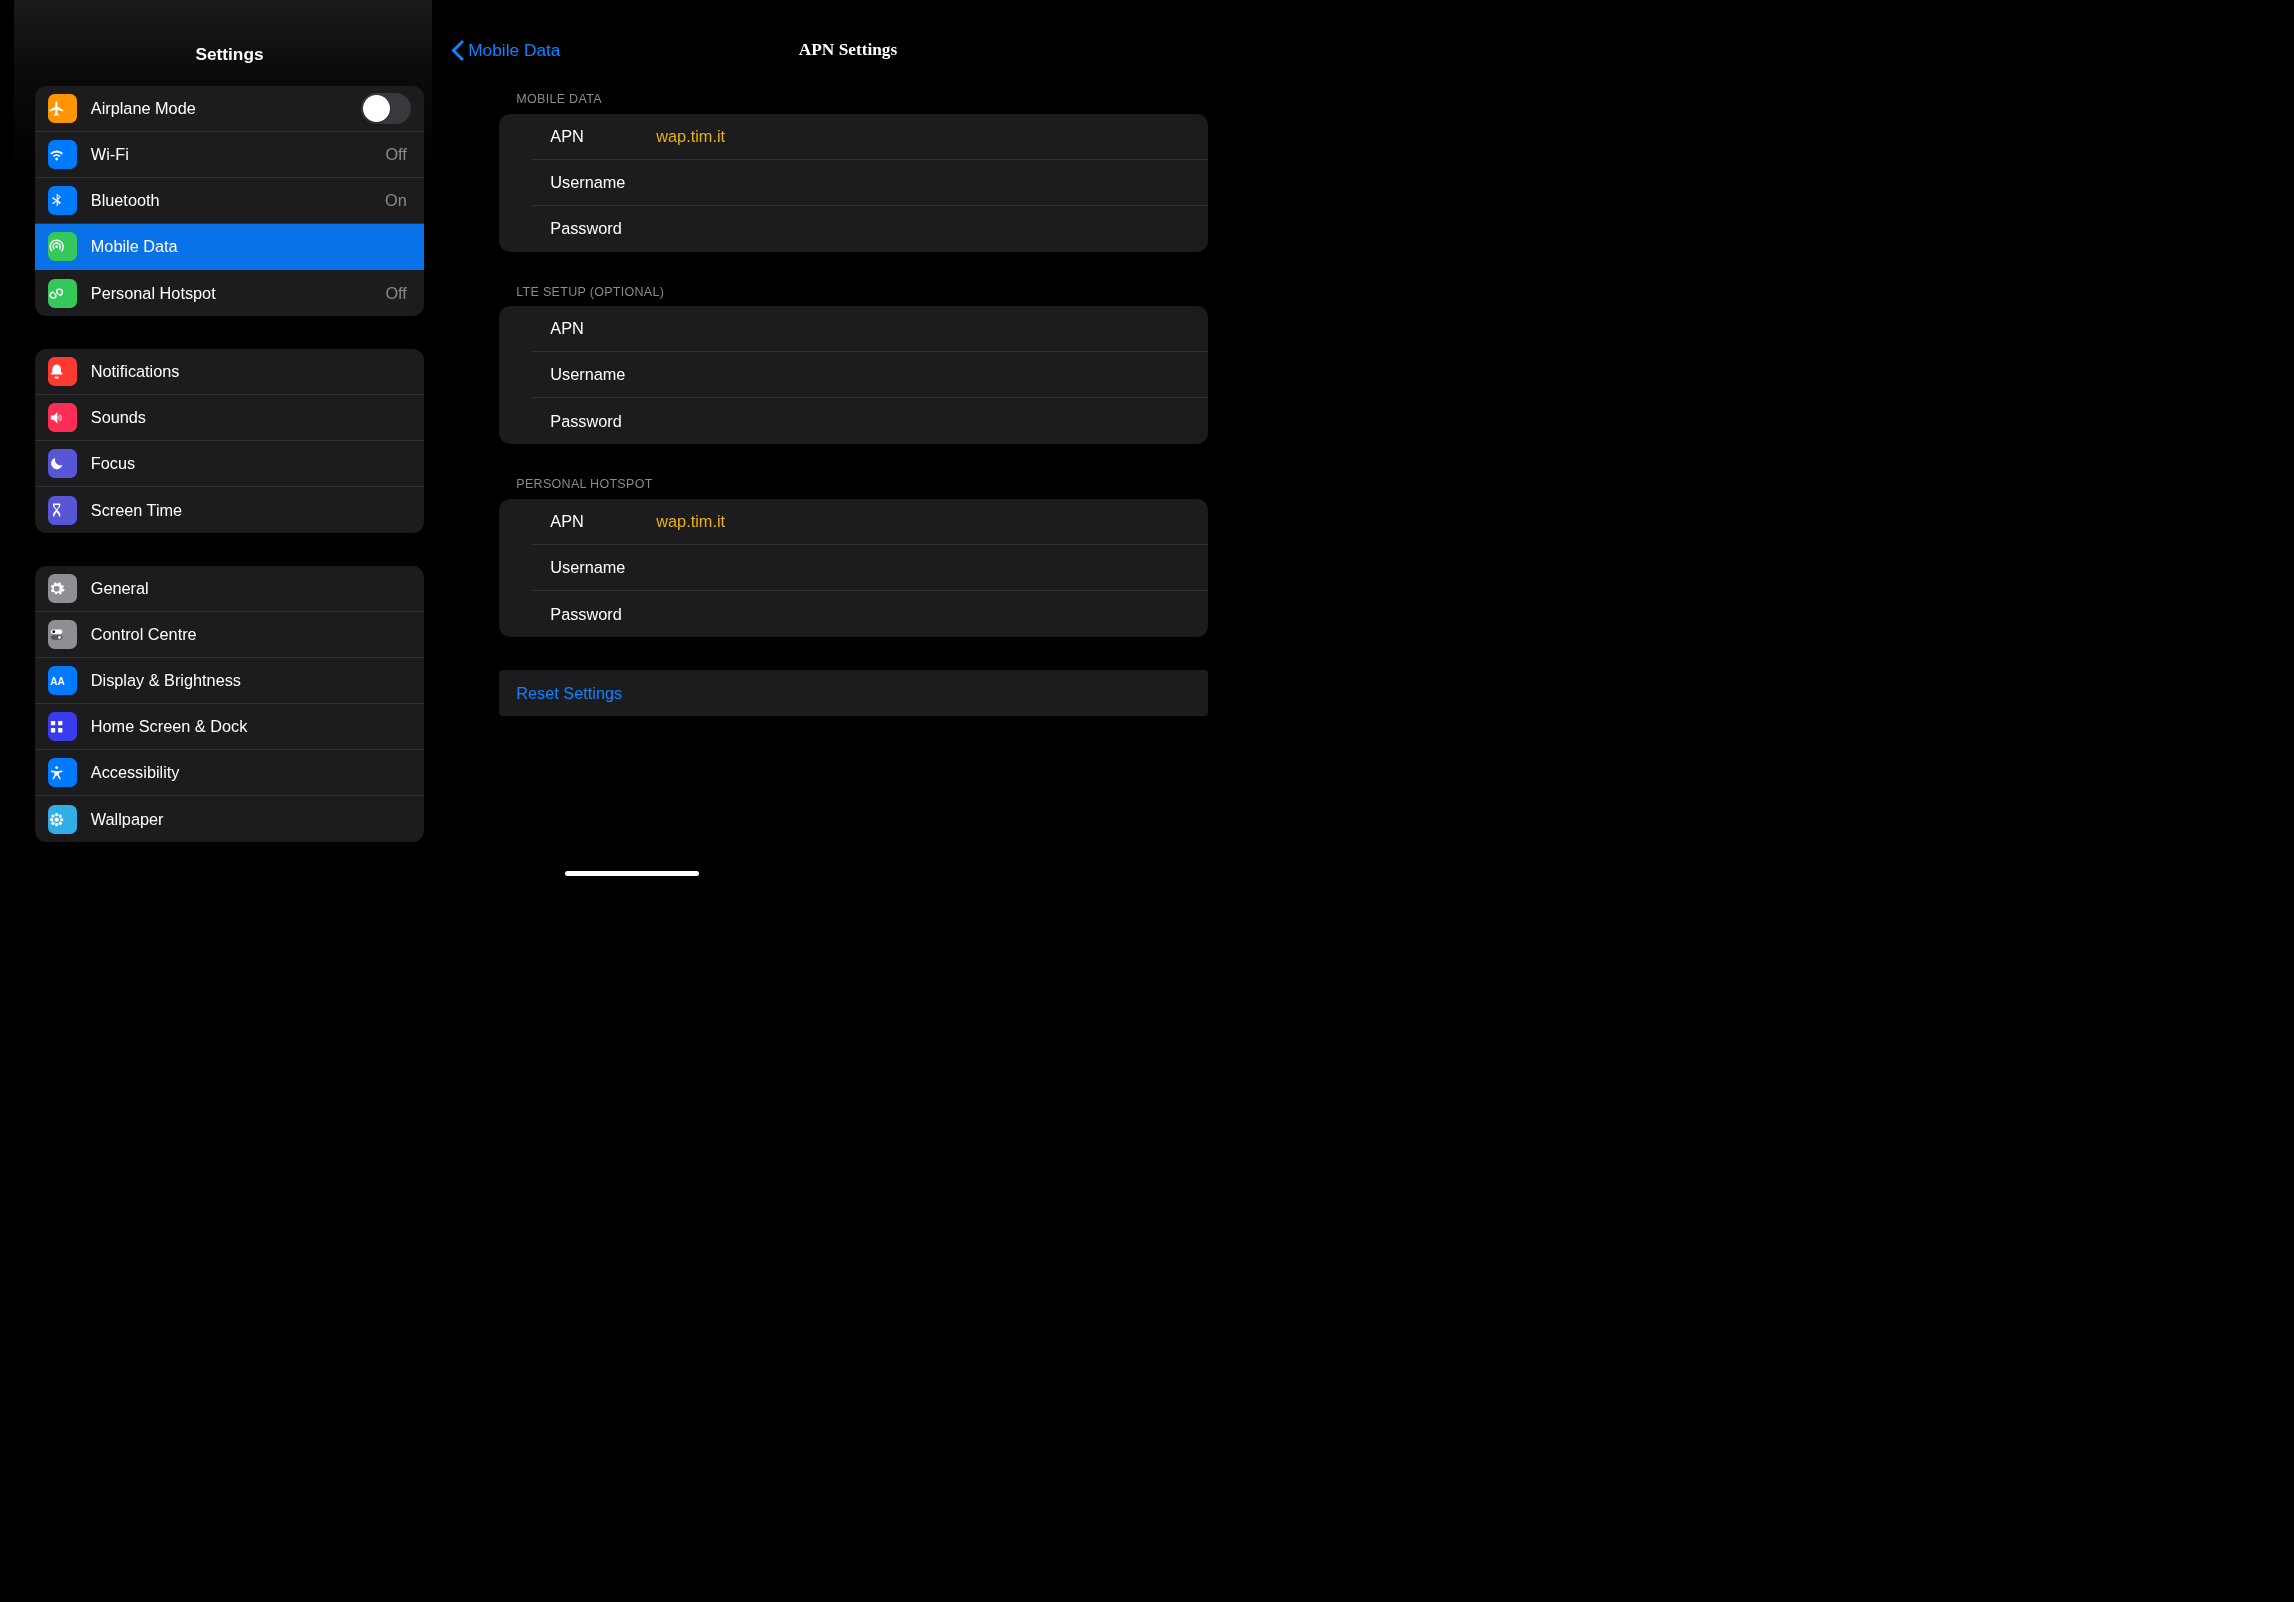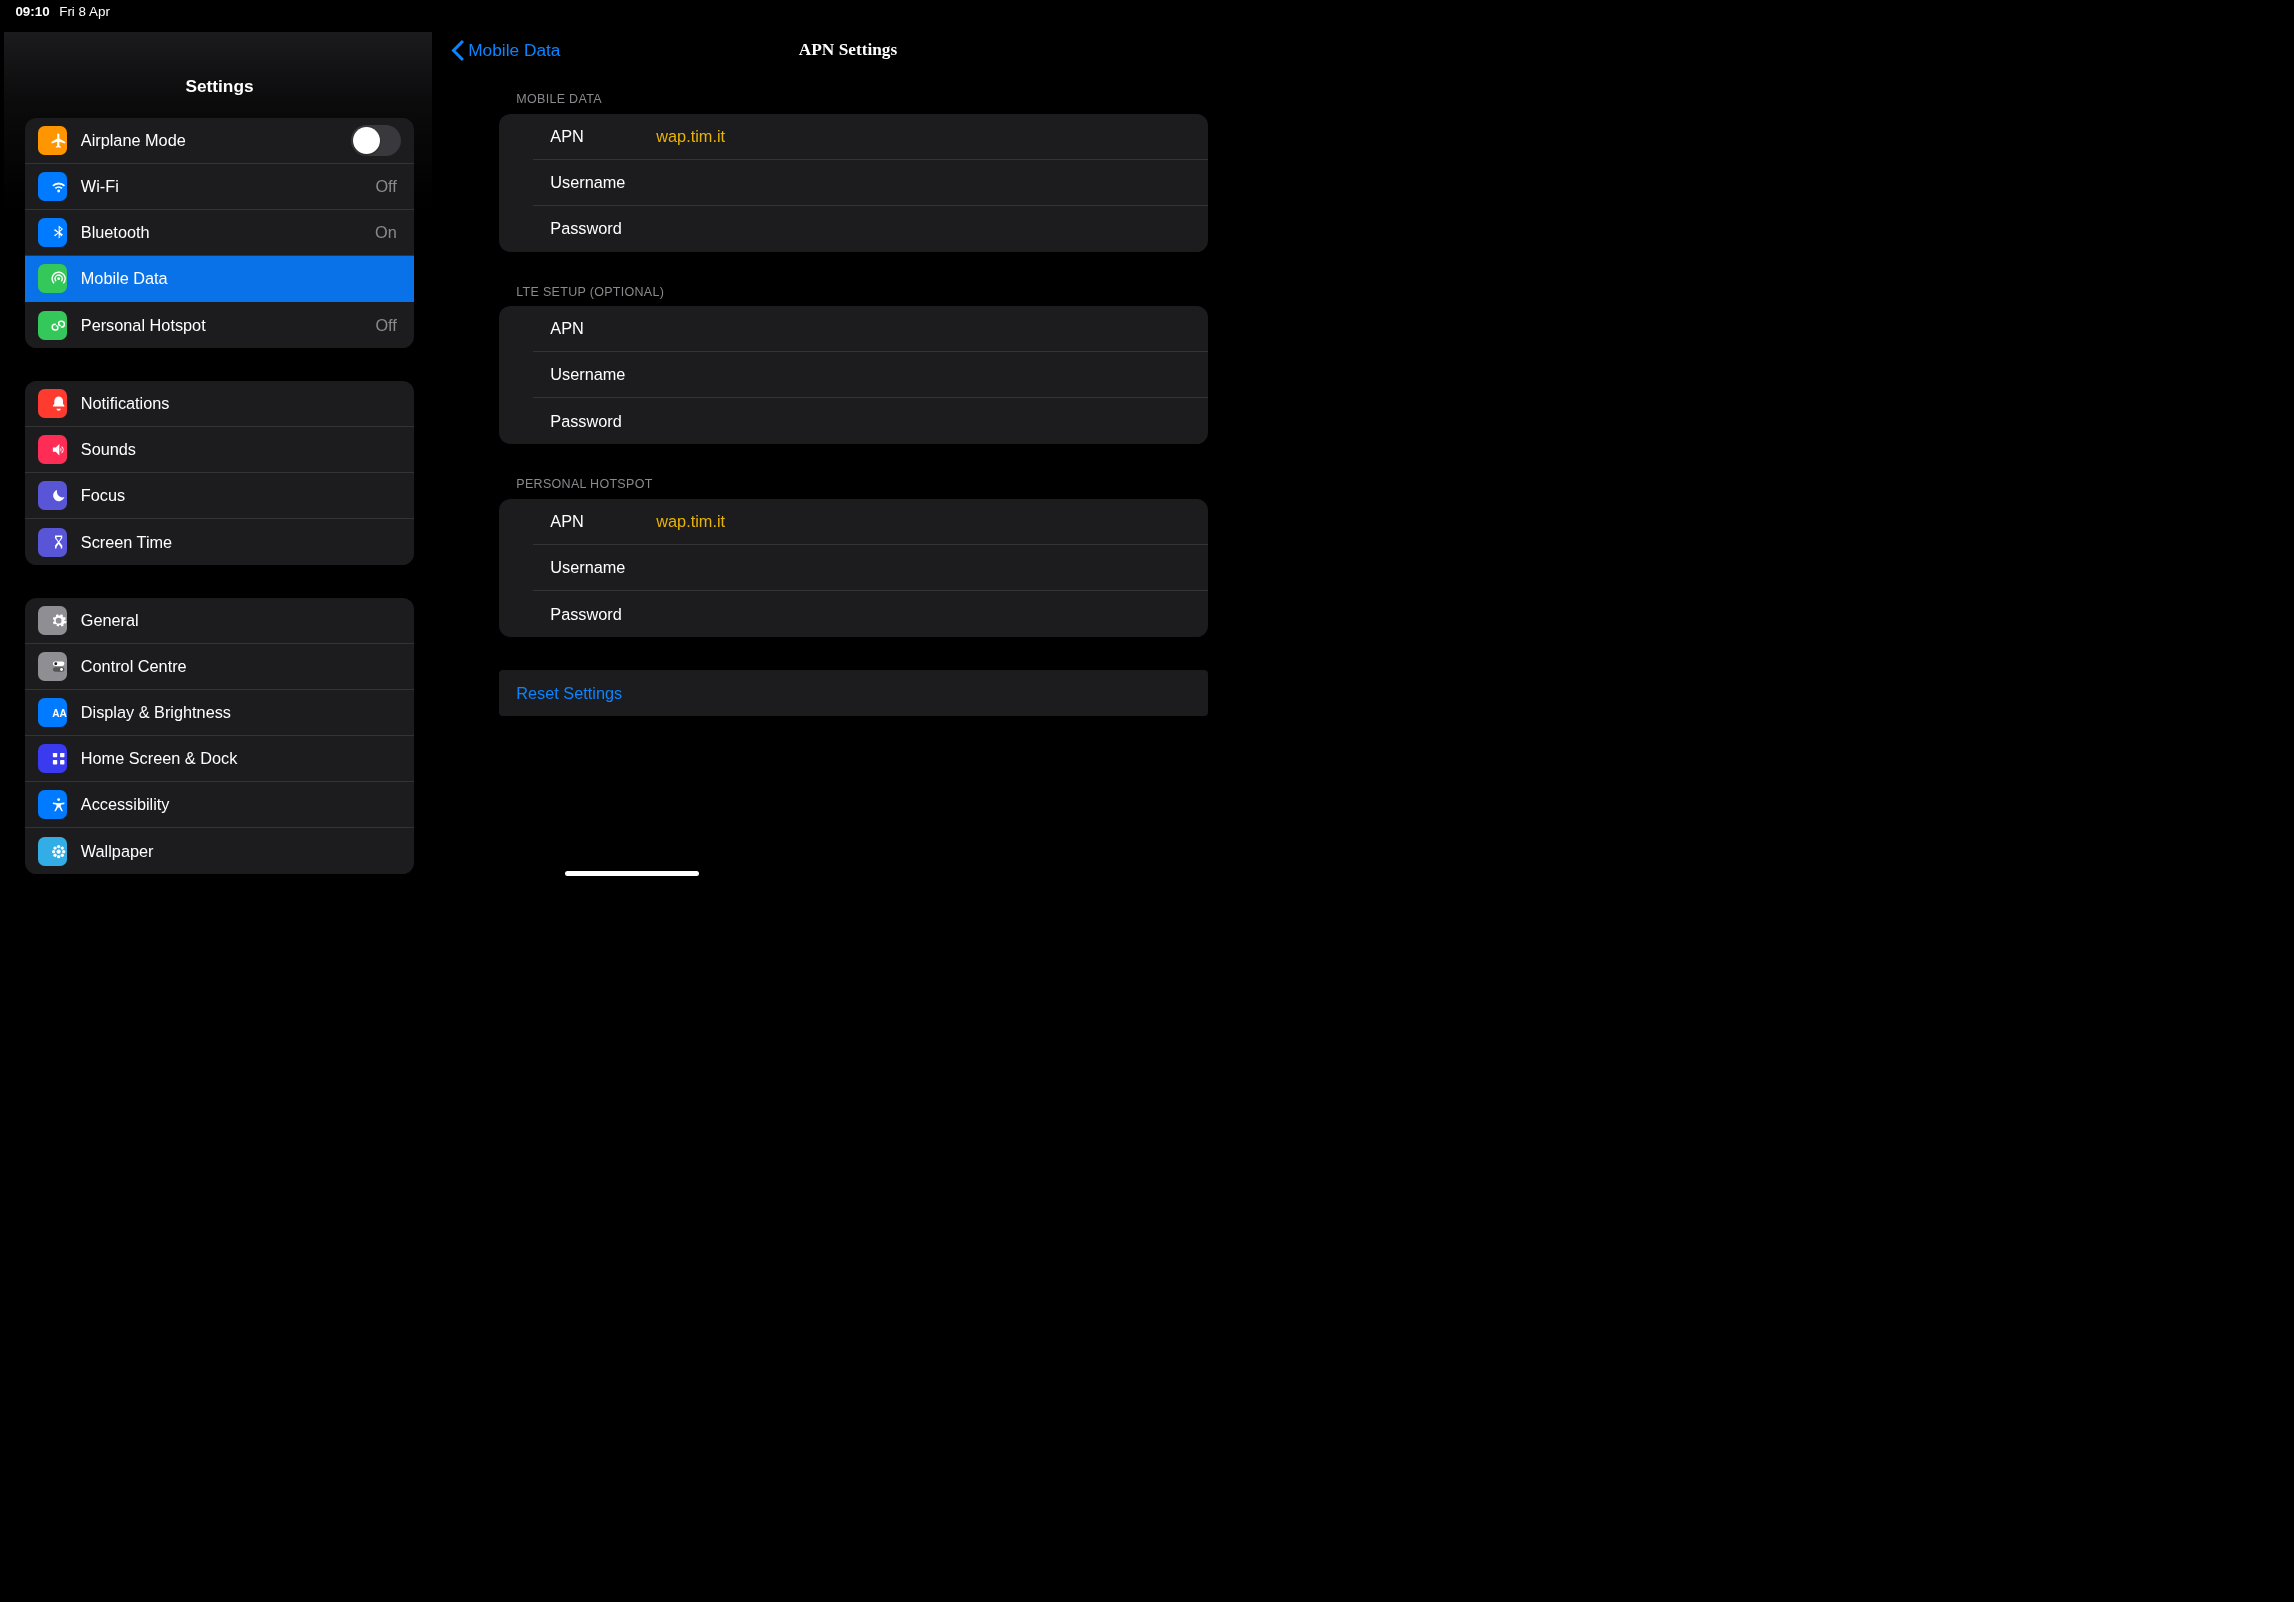--- a/index.html
+++ b/index.html
@@ -25,40 +25,39 @@
   .signal-bars span:nth-child(1){height:3.8px;}
   .signal-bars span:nth-child(2){height:6.7px;}
   .signal-bars span:nth-child(3){height:9.6px;}
   .signal-bars span:nth-child(4){height:11.5px; background:#555;}
   .battery { width:25px; height:11.5px; border:1px solid #bbb; border-radius:2.9px; position:relative; }
   .battery::after { content:""; position:absolute; right:-3.8px; top:2.9px; width:1.9px; height:4.8px; background:#bbb; border-radius:0 1.9px 1.9px 0; }
   .battery-fill { height:100%; background:#fff; border-radius:1px; width:44%; }
 
   
   .sidebar {
-    position:absolute; left:4px; top:0; width:432px; height:100%;
+    position:absolute; left:14px; top:0; width:432px; height:100%;
     background:linear-gradient(#1b1b1d 0%, #0b0b0c 8%, #000 20%);
     padding-top:27px;
     border-right:1px solid #000;
-    margin-top:32px;
   }
   .sidebar-title { text-align:center; font-size:17.3px; font-weight:700; margin:17.3px 0 21px; }
   .groups { padding:0 21px; }
   .group { background:#1c1c1e; border-radius:11.5px; overflow:hidden; margin-bottom:33px; }
   .row {
     display:flex; align-items:center; height:46px; padding:0 13.4px;
     border-bottom:0.5px solid #333;
     position:relative;
   }
   .row:last-child { border-bottom:none; }
   .row.selected { background:#0a72e8; border-bottom-color:#0a72e8; }
   .row.selected + .row {  }
   .icon {
     width:29px; height:29px; border-radius:6.7px; margin-right:13.4px;
-    display:flex; align-items:center; justify-content:flex-end; flex-shrink:0;
+    display:flex; align-items:center; justify-content:flex-start; flex-shrink:0;
   }
   .icon svg { width:17.3px; height:17.3px; fill:#fff; }
   .row-label { font-size:16.3px; flex:1; }
   .row-value { font-size:16.3px; color:#8a8a8e; margin-right:3.8px; }
   .toggle {
     width:50px; height:31px; border-radius:15.4px; background:#39393d; position:relative; flex-shrink:0;
   }
   .toggle .knob {
     width:27px; height:27px; border-radius:50%; background:#fff;
     position:absolute; top:1.9px; left:1.9px; box-shadow:0 1px 1.9px rgba(0,0,0,.4);

